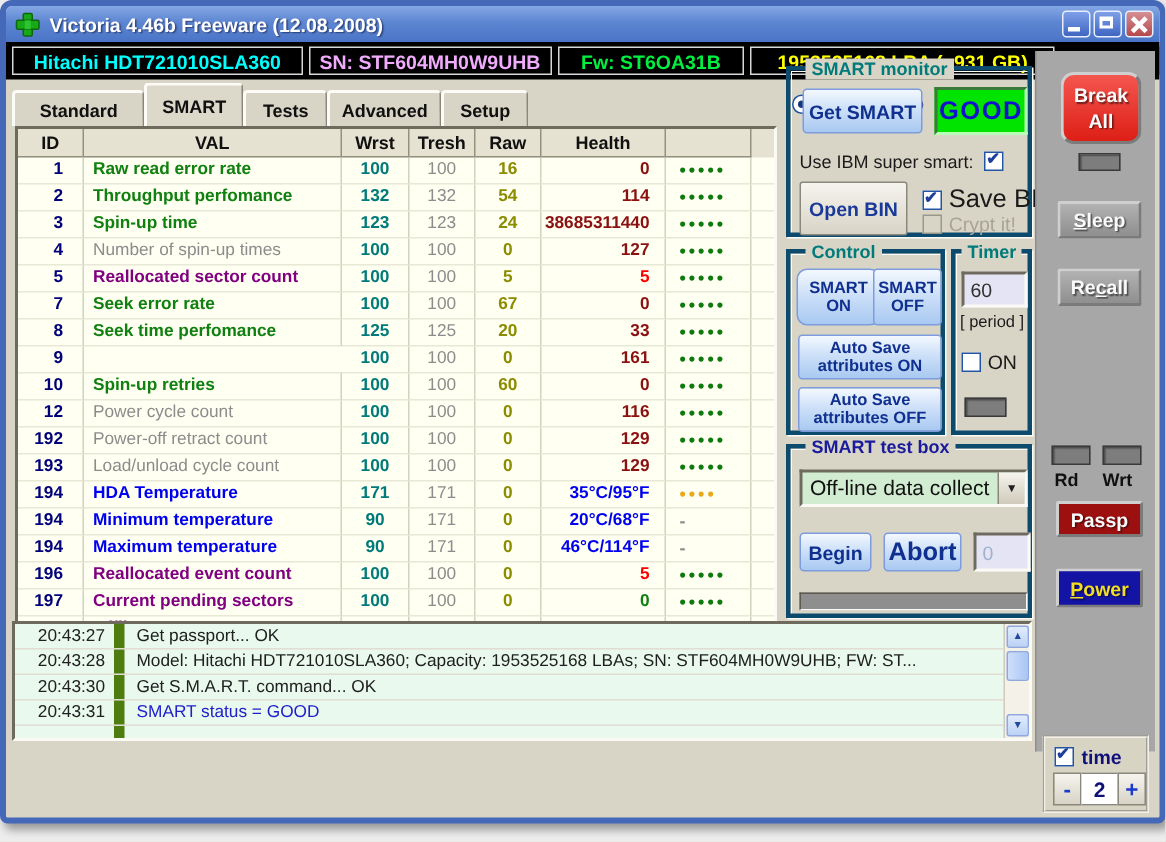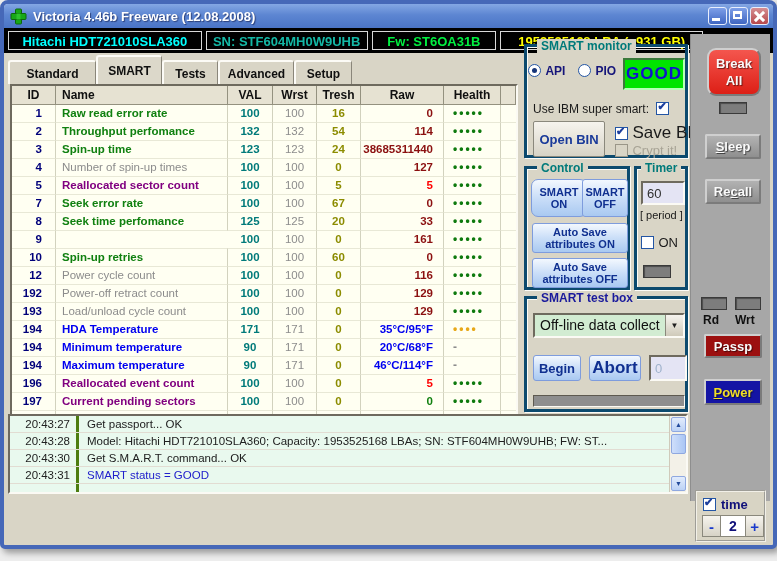--- a/index.html
+++ b/index.html
@@ -18,21 +18,21 @@
   .wbtn.close{background:linear-gradient(180deg,#d58f93,#b6484c);}
   .wbtn.min::after{content:"";position:absolute;left:3px;bottom:3px;width:8px;height:3px;background:#fff;}
   .wbtn.max::after{content:"";position:absolute;left:3px;top:3px;width:9px;height:8px;border:2px solid #fff;border-top-width:3px;box-sizing:border-box;}
   .wbtn.close::before,.wbtn.close::after{content:"";position:absolute;left:2px;top:7px;width:13px;height:3px;background:#fff;}
   .wbtn.close::before{transform:rotate(45deg);} .wbtn.close::after{transform:rotate(-45deg);}
   
   .infobar{position:absolute;left:0;top:24px;width:769px;height:25px;background:#000;display:flex;align-items:center;box-sizing:border-box;padding-left:4px;}
   .info-cell{height:19px;line-height:19px;text-align:center;border:1px solid #d8d8d8;background:#000;
     font-weight:bold;font-size:13px;box-sizing:border-box;margin-right:4px;white-space:nowrap;overflow:hidden;}
   .ic-model{width:194px;color:#00ffff;}
-  .ic-sn{width:162px;color:#14b8a6;}
+  .ic-sn{width:162px;color:#f0abfc;}
   .ic-fw{width:125px;color:#00f040;}
   .ic-lba{width:203px;color:#ffff00;}
   .ic-clock{width:66px;color:#00ee00;border:none;margin-right:0;font-size:14px;}
   
   .tabrow{position:absolute;left:0;top:49px;width:769px;height:31px;}
   .tab{position:absolute;bottom:0;height:24px;line-height:24px;text-align:center;font-size:12px;font-weight:bold;color:#101010;
     background:#d9d5c6;border:1px solid #8a867a;border-bottom:none;border-top:2px solid #fcfbf6;border-left:2px solid #fcfbf6;
     border-radius:3px 3px 0 0;box-sizing:border-box;}
   .tab.active{height:29px;line-height:28px;z-index:3;background:#dcd8ca;}
   .radio{display:inline-block;width:13px;height:13px;border-radius:50%;background:#fff;border:1px solid #2355a4;box-sizing:border-box;vertical-align:-2px;position:relative;}
@@ -94,21 +94,21 @@
   .spin-val{width:27px;height:22px;background:#fff;border:1px solid #8a887c;border-left:none;border-right:none;color:#10107a;
     font-weight:bold;font-size:14px;display:flex;align-items:center;justify-content:center;box-sizing:border-box;}
   .sound-row{display:flex;align-items:center;gap:5px;padding:5px 0 3px 6px;}
   .sound-text{color:#10107a;font-weight:bold;font-size:13px;}
   
   .log-wrap{position:absolute;left:4px;top:410px;width:680px;height:80px;box-sizing:border-box;
     border-top:2px solid #6e6a5e;border-left:2px solid #6e6a5e;border-bottom:2px solid #fbfaf4;border-right:2px solid #fbfaf4;
     background:#e9f9ee;overflow:hidden;}
   .log-inner{position:absolute;left:0;top:0;right:17px;bottom:0;}
   .log-row{display:flex;height:16px;line-height:16px;border-bottom:1px solid #e2dcd2;font-size:11.5px;}
-  .log-time{width:60px;text-align:right;padding-right:6px;border-right:3px solid #4d7c0f;color:#202020;flex:none;}
+  .log-time{width:60px;text-align:right;padding-right:6px;border-right:7px solid #4d7c0f;color:#202020;flex:none;}
   .log-msg{padding-left:8px;color:#202020;white-space:nowrap;overflow:hidden;}
   .scrollbar{position:absolute;right:0;top:0;width:17px;bottom:0;background:#f3f1e8;border-left:1px solid #cfcaba;box-sizing:border-box;}
   .sc-btn{position:absolute;left:1px;width:15px;height:15px;background:linear-gradient(180deg,#e2ecfc,#bcd2f6);border:1px solid #8fa8e0;border-radius:2px;
     display:flex;align-items:center;justify-content:center;font-size:7px;color:#234a9a;box-sizing:border-box;}
   .sc-thumb{position:absolute;left:1px;width:15px;height:20px;background:linear-gradient(90deg,#cfdffb,#aac6f4);border:1px solid #8fa8e0;border-radius:2px;box-sizing:border-box;}
 </style>
 </head>
 <body>
 
 <div id="stage">
@@ -152,21 +152,20 @@
       </div>
       <div style="position:absolute;left:708px;top:8px;white-space:nowrap;">
         <span class="checkbox checked"></span>
         <span class="mode-label">Hints</span>
       </div>
     </div>
 
     <div class="table-wrap">
       <div class="thead">
           <div class="hcell h-id">ID</div>
-          <div class="hcell h-name">Name</div>
           <div class="hcell h-val">VAL</div>
           <div class="hcell h-wrst">Wrst</div>
           <div class="hcell h-tresh">Tresh</div>
           <div class="hcell h-raw">Raw</div>
           <div class="hcell h-health">Health</div>
           <div class="hcell c-fill"></div>
         </div>
       <div>
           <div class="trow">
             <div class="cell c-id">1</div>
@@ -368,20 +367,21 @@
             <div class="cell"></div>
             <div class="cell c-fill"></div>
           </div>
         </div>
     </div>
 
     <div>
 
       <div class="groupbox" style="left:520px;top:40px;width:164px;height:114px;">
         <span class="grouplabel">SMART monitor</span>
+        <div class="btn-blue" style="position:absolute;left:8px;top:12px;width:80px;height:30px;font-size:13px;">Get SMART</div>
         <div class="good-box" style="position:absolute;left:96px;top:11px;width:62px;height:32px;">GOOD</div>
         <div style="position:absolute;left:6px;top:52px;white-space:nowrap;">
           <span class="plain-label">Use IBM super smart:</span>
           <span class="checkbox checked" style="margin-left:3px;"></span>
         </div>
         <div class="btn-gray" style="position:absolute;left:6px;top:74px;width:72px;height:36px;">Open BIN</div>
         <div style="position:absolute;left:88px;top:76px;white-space:nowrap;">
           <span class="checkbox checked"></span>
           <span class="plain-label" style="font-size:17px;">Save BIN</span>
         </div>

